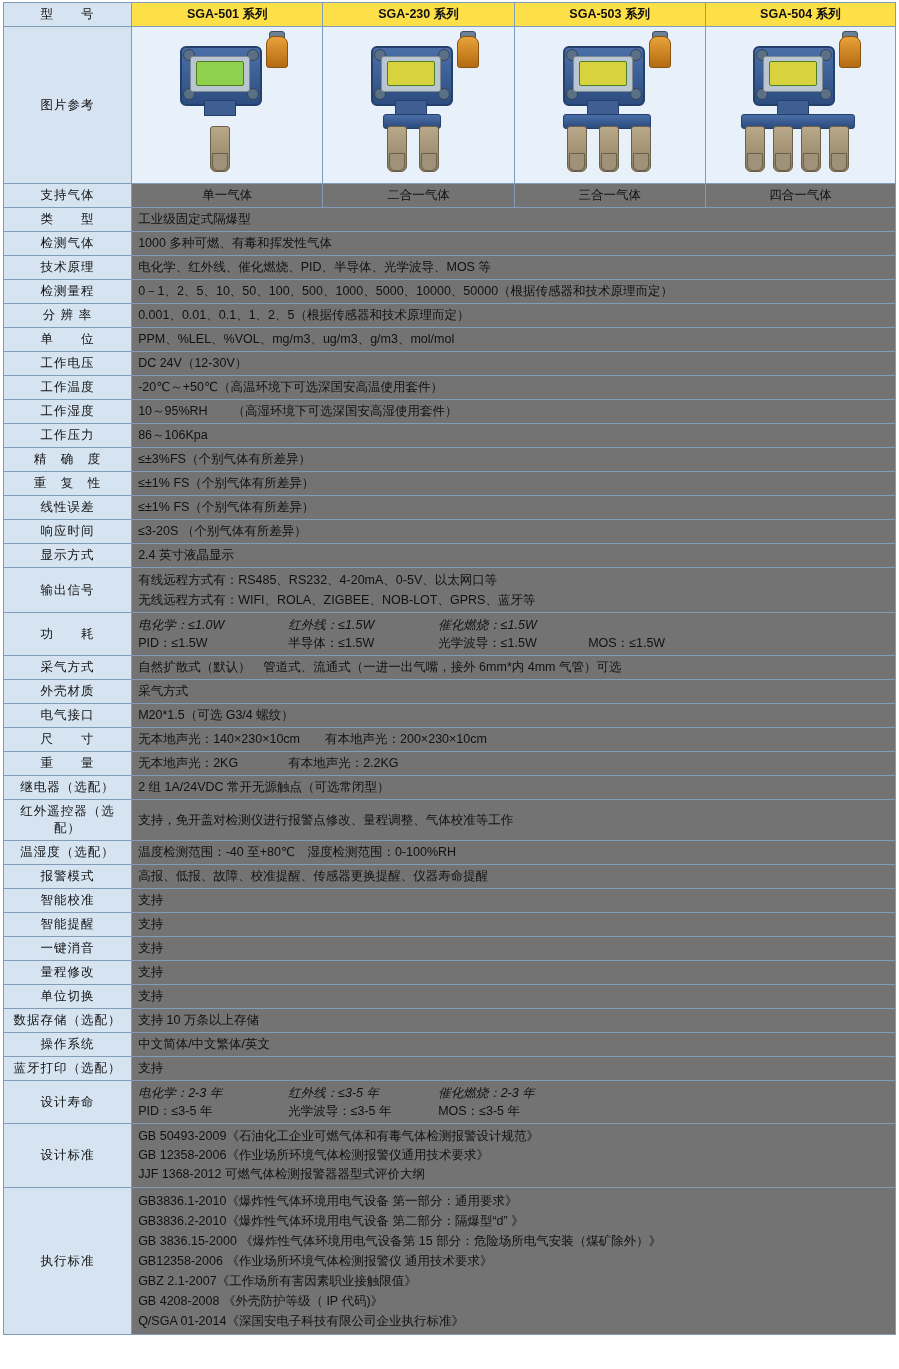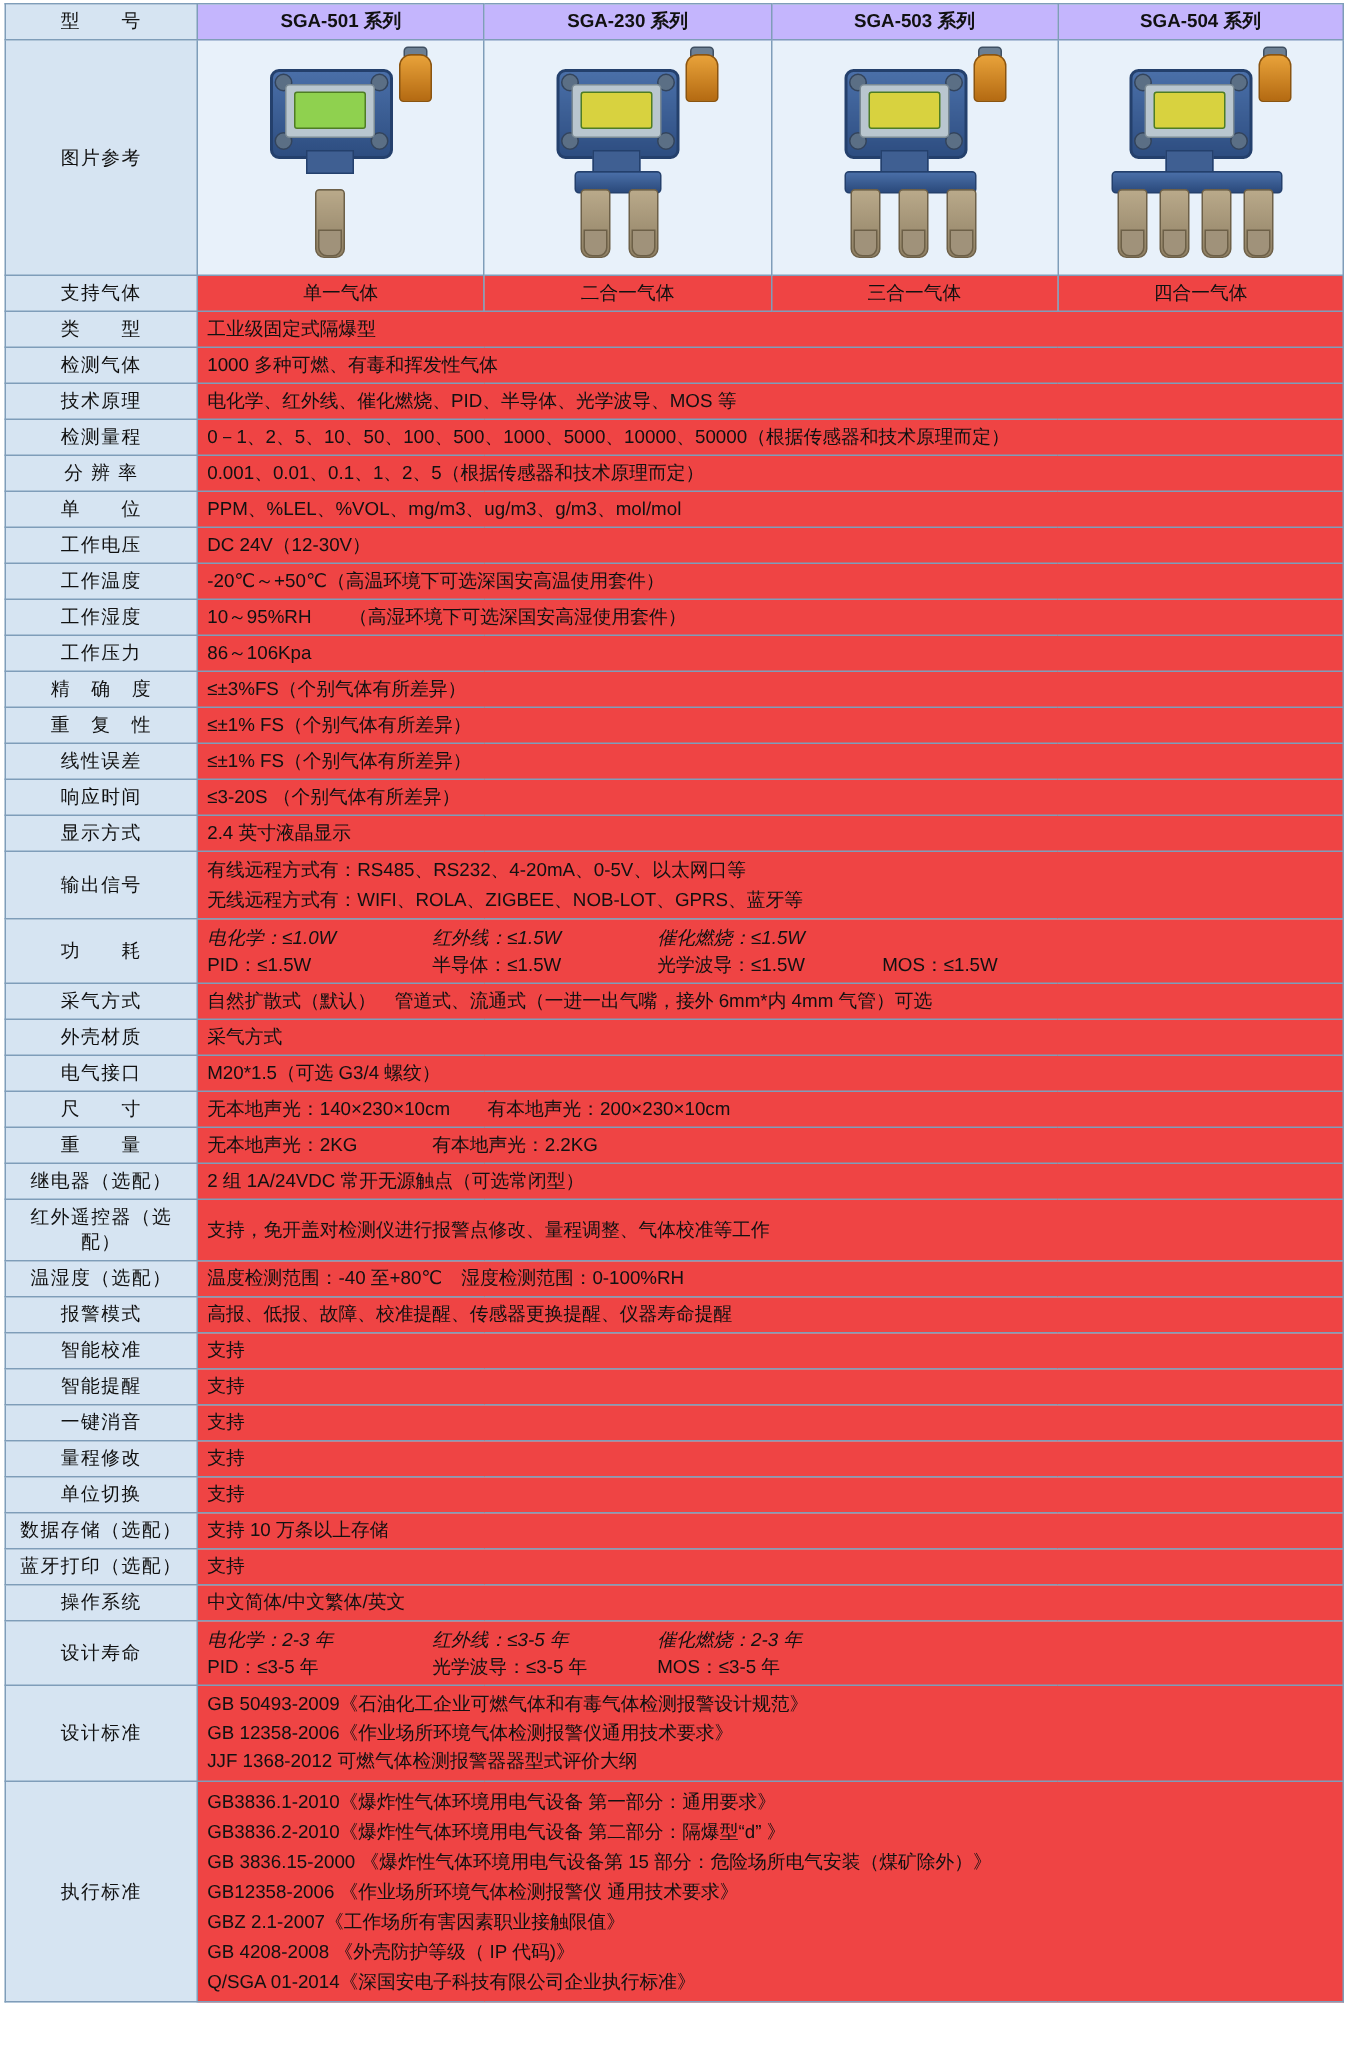--- a/index.html
+++ b/index.html
@@ -1,22 +1,22 @@
 <!DOCTYPE html>
 <html><head>
 <meta charset="utf-8">
 <style>
   html,body{margin:0;padding:0;background:#ffffff;}
   body{font-family:"Liberation Sans","DejaVu Sans",sans-serif;}
   #sheet{width:899px;min-height:1369px;position:relative;background:#fff;}
   table.spec{border-collapse:collapse;width:893px;margin:2px 3px 0 3px;table-layout:fixed;}
   table.spec td{border:1px solid #7f9db9;vertical-align:middle;font-size:12.5px;color:#111;padding:3px 6px;}
   td.label{background:#d6e4f2;text-align:center;font-weight:normal;font-size:13px;color:#000;width:128px;letter-spacing:1px;}
-  td.val{background:#ef4444;color:#111;font-size:12.5px;}
-  td.hdr{background:#c4b5fd;text-align:center;font-weight:bold;font-size:13px;}
+  td.val{background:#737373;color:#111;font-size:12.5px;}
+  td.hdr{background:#fde047;text-align:center;font-weight:bold;font-size:13px;}
   td.imgcell{background:#e8f1fa;text-align:center;padding:4px 2px;}
   td.center{text-align:center;}
   .row-lines div{line-height:18px;}
   .cols{display:flex;flex-wrap:wrap;}
   .cols .c{white-space:nowrap;}
   .pw1 .c{width:150px;font-style:italic;}
   .pw2 .c{width:150px;}
   .std div{line-height:19px;}
   .execstd div{line-height:20px;}
   .spacer{height:2px;}
@@ -278,26 +278,26 @@
         </tr>
       <tr>
           <td class="label">单位切换</td>
           <td class="val" colspan="4">支持</td>
         </tr>
       <tr>
           <td class="label">数据存储（选配）</td>
           <td class="val" colspan="4">支持 10 万条以上存储</td>
         </tr>
       <tr>
-          <td class="label">蓝牙打印（选配）</td>
-          <td class="val" colspan="4">支持</td>
-        </tr>
-      <tr>
           <td class="label">操作系统</td>
           <td class="val" colspan="4">中文简体/中文繁体/英文</td>
+        </tr>
+      <tr>
+          <td class="label">蓝牙打印（选配）</td>
+          <td class="val" colspan="4">支持</td>
         </tr>
 
       <tr>
         <td class="label">设计寿命</td>
         <td class="val row-lines" colspan="4">
           <div class="cols pw1">
             <span class="c"><span>电化学：</span><span>2-3 年</span></span>
             <span class="c"><span>红外线：</span><span>≤3-5 年</span></span>
             <span class="c"><span>催化燃烧：</span><span>2-3 年</span></span>
           </div>

